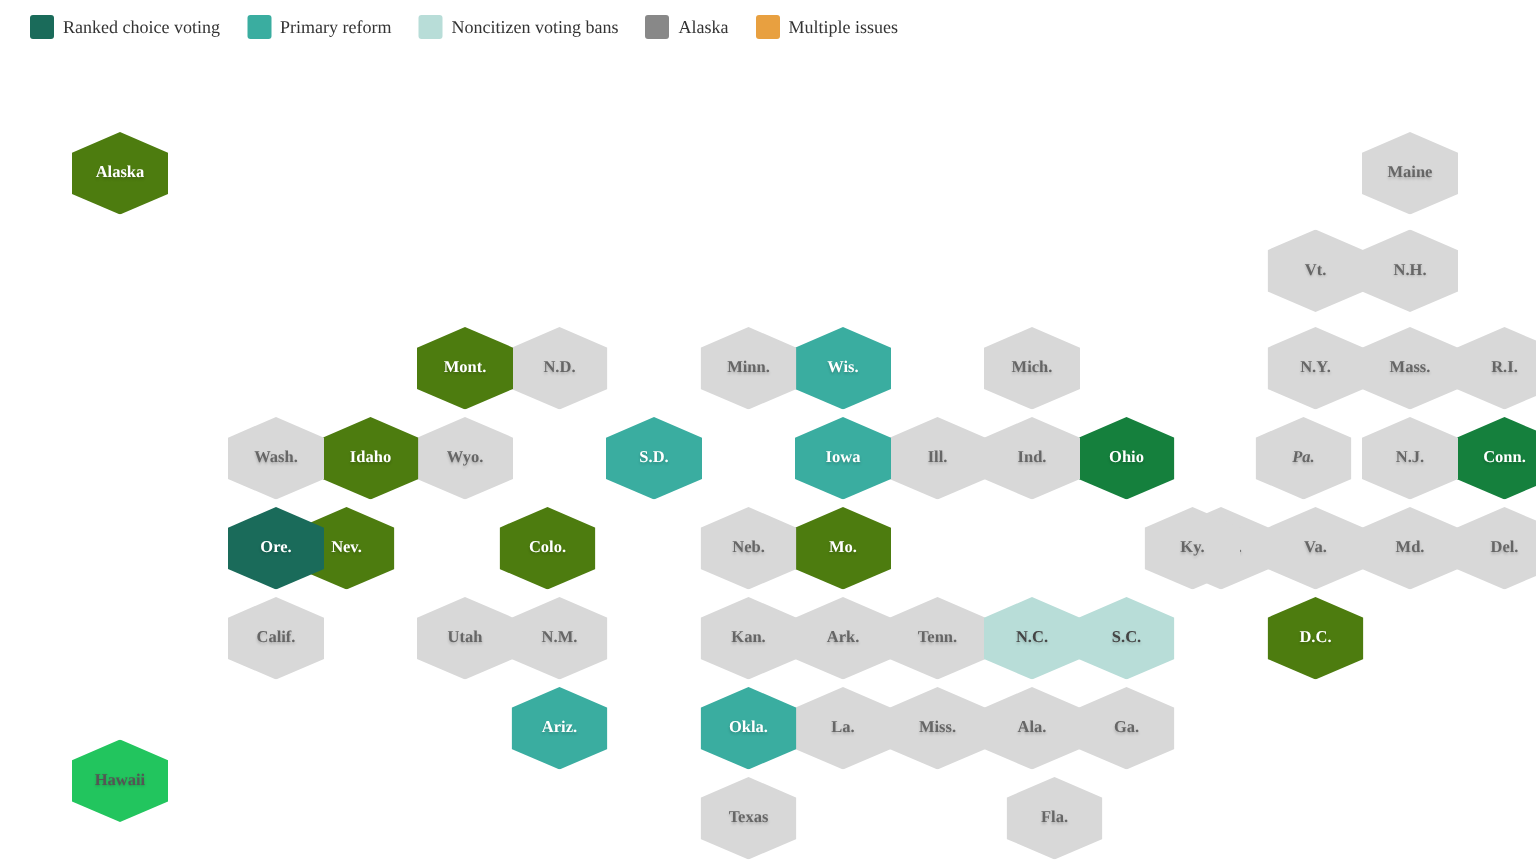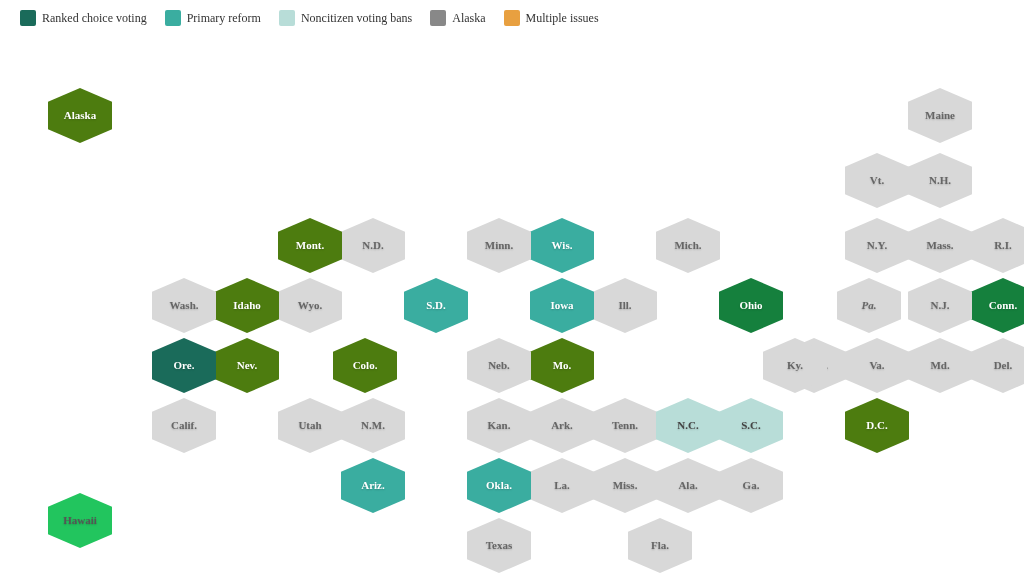--- a/index.html
+++ b/index.html
@@ -191,20 +191,25 @@
     <div class="hex-wrap" style="left: 719px; top: 238px;">
       <div class="hex other-color">
         <span>Ohio</span>
       </div>
     </div>
     <div class="hex-wrap" style="left: 719px; top: 298px; padding-left: 44px;">
       <div class="hex light-gray">
         <span>Ky.</span>
       </div>
     </div>
+    <div class="hex-wrap" style="left: 656px; top: 238px;">
+      <div class="hex light-gray">
+        <span>Ind.</span>
+      </div>
+    </div>
     <div class="hex-wrap" style="left: 593px; top: 238px;">
       <div class="hex light-gray">
         <span>Ill.</span>
       </div>
     </div>
     <div class="hex-wrap" style="left: 656px; top: 178px;">
       <div class="hex light-gray">
         <span>Mich.</span>
       </div>
     </div>
@@ -256,21 +261,21 @@
     <div class="hex-wrap" style="left: 656px; top: 418px;">
       <div class="hex light-gray">
         <span>Ala.</span>
       </div>
     </div>
     <div class="hex-wrap" style="left: 593px; top: 418px;">
       <div class="hex light-gray">
         <span>Miss.</span>
       </div>
     </div>
-    <div class="hex-wrap" style="left: 628px; top: 478px;">
+    <div class="hex-wrap" style="left: 671px; top: 478px;">
       <div class="hex light-gray">
         <span>Fla.</span>
       </div>
     </div>
     <div class="hex-wrap" style="left: 530px; top: 418px;">
       <div class="hex light-gray">
         <span>La.</span>
       </div>
     </div>
     <div class="hex-wrap" style="left: 467px; top: 418px;">
@@ -331,21 +336,21 @@
     <div class="hex-wrap" style="left: 215px; top: 238px;">
       <div class="hex multiple">
         <span>Idaho</span>
       </div>
     </div>
     <div class="hex-wrap" style="left: 278px; top: 178px;">
       <div class="hex multiple">
         <span>Mont.</span>
       </div>
     </div>
-    <div class="hex-wrap" style="left: 215px; top: 298px;">
+    <div class="hex-wrap" style="left: 199px; top: 298px;">
       <div class="hex multiple">
         <span>Nev.</span>
       </div>
     </div>
     <div class="hex-wrap" style="left: 152px; top: 358px;">
       <div class="hex light-gray">
         <span>Calif.</span>
       </div>
     </div>
     <div class="hex-wrap" style="left: 152px; top: 298px;">

